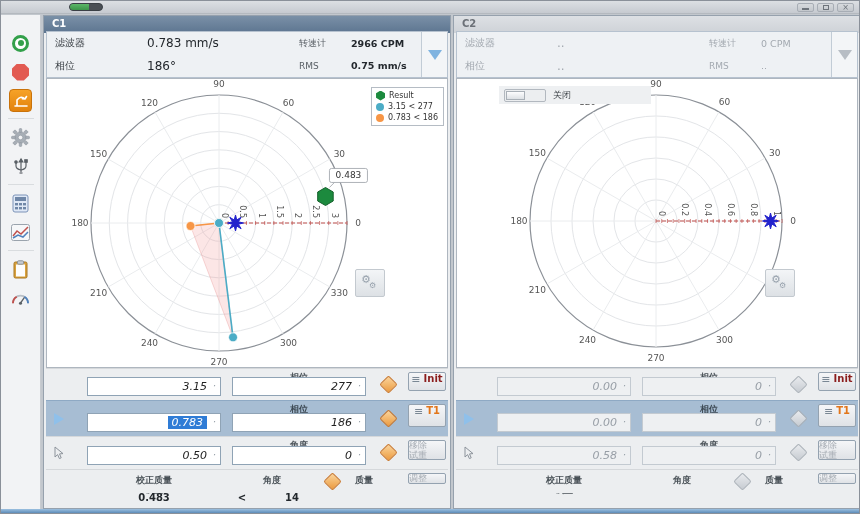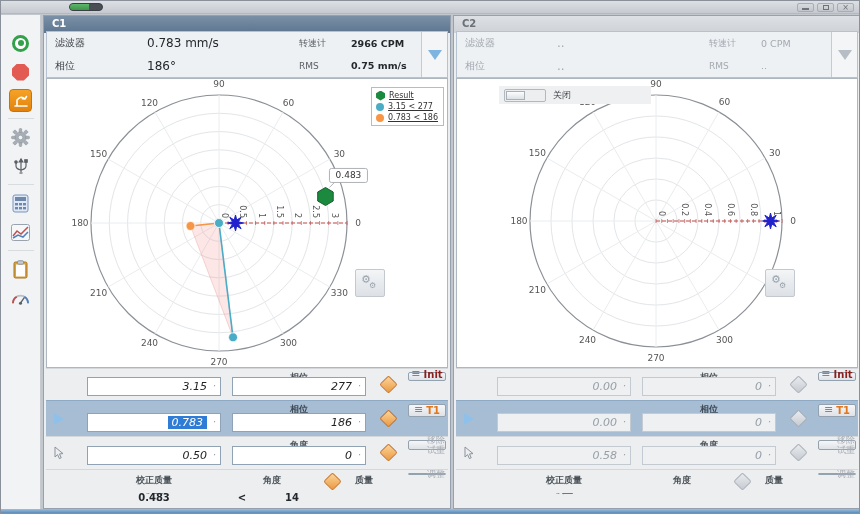--- a/index.html
+++ b/index.html
@@ -35,21 +35,21 @@
   .il-s{font-size:9px;color:#5a6066;}
   .iv-s{font-size:9.5px;font-weight:bold;color:#23282d;}
   .dis-t .il,.dis-t .iv-big,.dis-t .il-s,.dis-t .iv-s{color:#a3a9b0;font-weight:normal;}
   .arrow-cell{width:26px;border-left:1px solid #c2ccd6;display:flex;align-items:center;justify-content:center;background:#f3f5f7;}
   .tri-down{width:0;height:0;border-left:7px solid transparent;border-right:7px solid transparent;border-top:10px solid #7fb3e0;}
   .tri-gray{border-top-color:#b7bdc4;}
   
   .chartbox{position:absolute;top:62px;left:2px;right:2px;height:290px;background:#fff;border:1px solid #aeb6bf;}
   .chartbox svg{position:absolute;left:0;top:0;width:100%;height:100%;}
   .legend{position:absolute;top:8px;right:3px;background:#fff;border:1px solid #b5bcc4;font-size:8px;color:#333;padding:2px 5px 2px 4px;z-index:2;}
-  .legend-item{display:flex;align-items:center;gap:4px;height:11px;white-space:nowrap;text-decoration:underline;}
+  .legend-item{display:flex;align-items:center;gap:4px;height:11px;white-space:nowrap;}
   .sw{display:inline-block;flex:none;}
   .sw-hex{width:9px;height:10px;clip-path:polygon(50% 0,100% 27%,100% 73%,50% 100%,0 73%,0 27%);}
   .sw-circle{width:8px;height:8px;border-radius:50%;}
   .gear-btn{position:absolute;right:62px;top:190px;width:30px;height:28px;background:linear-gradient(#f3f5f7,#dde1e5);border:1px solid #c3c9cf;border-radius:2px;color:#98a2ad;z-index:2;}
   .gear-g1{position:absolute;left:5px;top:3px;font-size:11px;}
   .gear-g2{position:absolute;left:13px;top:11px;font-size:8px;}
   .toggle-wrap{position:absolute;left:42px;top:7px;width:152px;height:18px;background:#eef0f2;display:flex;align-items:center;gap:7px;padding-left:5px;z-index:2;}
   .toggle{width:42px;height:13px;background:#eceef0;border:1px solid #b2b8bf;border-radius:2px;position:relative;}
   .toggle-thumb{position:absolute;left:1px;top:1px;width:19px;height:9px;background:linear-gradient(#fdfdfe,#dde1e5);border:1px solid #a9b0b7;}
   .toggle-label{font-size:9px;color:#3d4348;}
@@ -62,21 +62,21 @@
   .crow.sel .flabel{color:#3c4852;}
   .fl1{left:41px;margin-top:45px;} .fl2{left:186px;}
   .field{position:absolute;bottom:4px;height:19px;width:134px;background:#fff;border:1px solid #8fa3b5;font-size:11px;color:#222;text-align:right;padding:2px 13px 0 4px;font-style:italic;}
   .field::after{content:"·";position:absolute;right:4px;top:2px;color:#9aa2aa;font-size:10px;}
   .f1{left:41px;} .f2{left:186px;}
   .field.dis{background:#eef0f2;color:#979ea6;border-color:#c3cad1;}
   .hl{background:#2f7cd6;color:#fff;padding:0 4px;}
   .diamond{position:absolute;left:336px;top:50%;margin-top:-7px;width:13px;height:13px;transform:rotate(45deg);background:linear-gradient(135deg,#fbd59c,#eb9a3f);border:1px solid #c9772c;border-radius:2px;}
   .diamond.gray{background:linear-gradient(135deg,#e9ebee,#c6cbd1);border-color:#aab1b8;}
   .d-r4{left:280px;}
-  .row-btn{position:absolute;right:2px;top:3px;bottom:19px;width:38px;background:linear-gradient(#f5f6f8,#dfe2e6);border:1px solid #94a2b0;border-radius:2px;font-size:10px;font-weight:bold;display:flex;align-items:flex-end;justify-content:center;gap:3px;}
+  .row-btn{position:absolute;right:2px;top:3px;bottom:9px;width:38px;background:linear-gradient(#f5f6f8,#dfe2e6);border:1px solid #94a2b0;border-radius:2px;font-size:10px;font-weight:bold;display:flex;align-items:flex-start;justify-content:center;gap:3px;}
   .menu-icon::before{content:"≡";color:#7a8794;font-weight:normal;font-size:11px;}
   .btn-init{color:#8b1d1d;} .btn-t1{color:#e2761b;}
   .btn-muted{color:#a7adb4;font-weight:normal;font-size:9px;flex-direction:column;line-height:1.15;gap:0;}
   .play-icon{position:absolute;left:8px;top:50%;margin-top:-6px;width:0;height:0;border-left:10px solid #8fc0ea;border-top:6px solid transparent;border-bottom:6px solid transparent;}
   .r4 .flabel4{position:absolute;top:4px;font-size:9px;font-weight:bold;color:#4a5258;text-align:center;}
   .r4 .fval{position:absolute;top:22px;font-size:10px;font-weight:bold;color:#23282d;text-align:center;}
   .bottom-strip{position:absolute;left:0;right:0;bottom:0;height:4px;background:linear-gradient(#9cc0e0,#5e8cb8);}
 </style>
 </head>
 <body>

